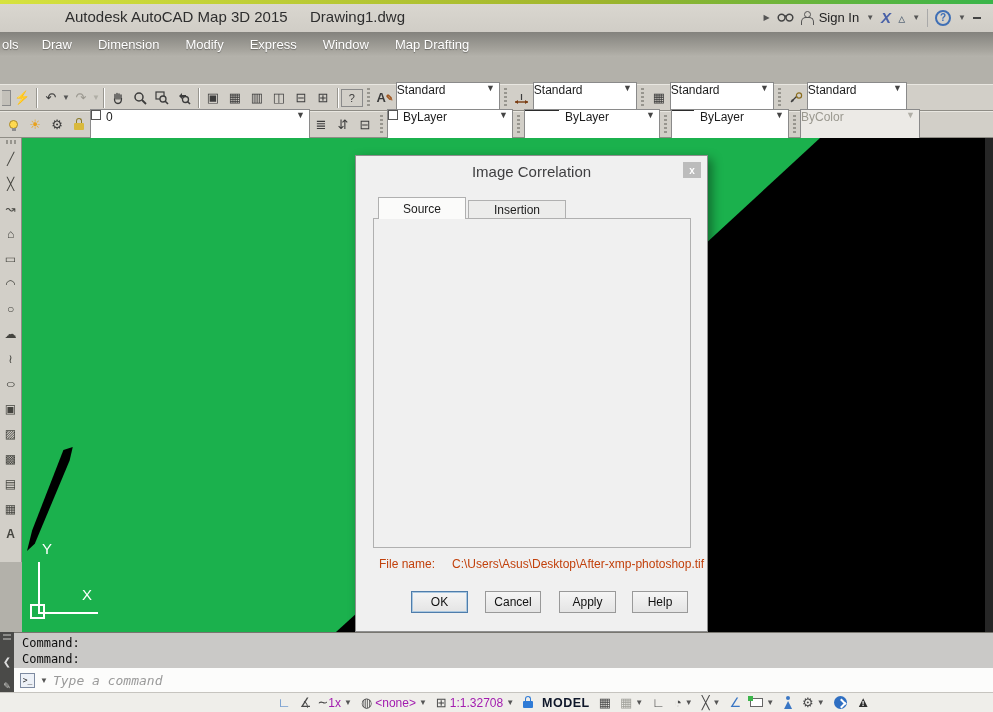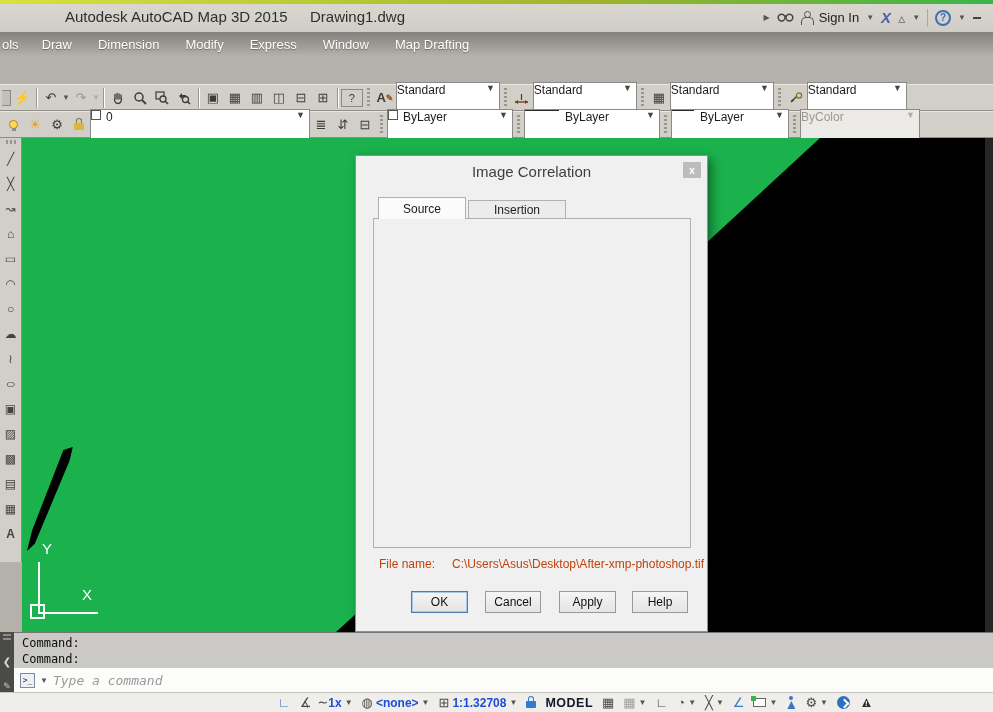--- a/index.html
+++ b/index.html
@@ -133,21 +133,21 @@
     font-family:"DejaVu Sans Mono",monospace; color:#333; }
   .cmd-input::placeholder { font-style:italic; color:#9a9a9a; }
 
   
   .statusbar { position:absolute; left:0; top:692px; width:993px; height:20px; background:#efeeea;
     border-top:1px solid #c6c4bf; display:flex; align-items:center; font-size:12px; color:#4a4a4a; }
   .sb-item { display:flex; align-items:center; gap:3px; margin-right:9px; }
   .sb-ic { font-size:13px; color:#4a4a4a; }
   .sb-ic.blue { color:#3a76c4; }
   .sb-ic.dim { color:#a0a09a; }
-  .sb-txt { font-size:12px; color:#1d4ed8;font-weight:bold; }
+  .sb-txt { font-size:12px; color:#a21caf; }
   .model-lbl { font-weight:bold; letter-spacing:.5px; color:#0f172a; font-size:12.5px; }
   .dyn-ic { position:relative; width:13px; height:9px; border:1px solid #666; background:#fff; }
   .dyn-ic::before { content:""; position:absolute; top:-3px; left:-3px; width:5px; height:5px; background:#3bb54a; }
   .person-blue { position:relative; width:10px; height:13px; }
   .person-blue::before { content:""; position:absolute; top:0; left:3px; width:4px; height:4px; border-radius:50%; background:#3a76c4; }
   .person-blue::after { content:""; position:absolute; top:5px; left:1px; width:8px; height:8px;
     background:#3a76c4; clip-path:polygon(50% 0,100% 100%,0 100%); }
   .warn-ic { position:relative; width:16px; height:15px; }
   .warn-ic .tri { position:absolute; left:0; top:-2px; font-size:15px; color:#2d2d2d; }
   .warn-ic .bang { position:absolute; left:6px; top:4px; font-size:8px; color:#fff; font-weight:bold; }

